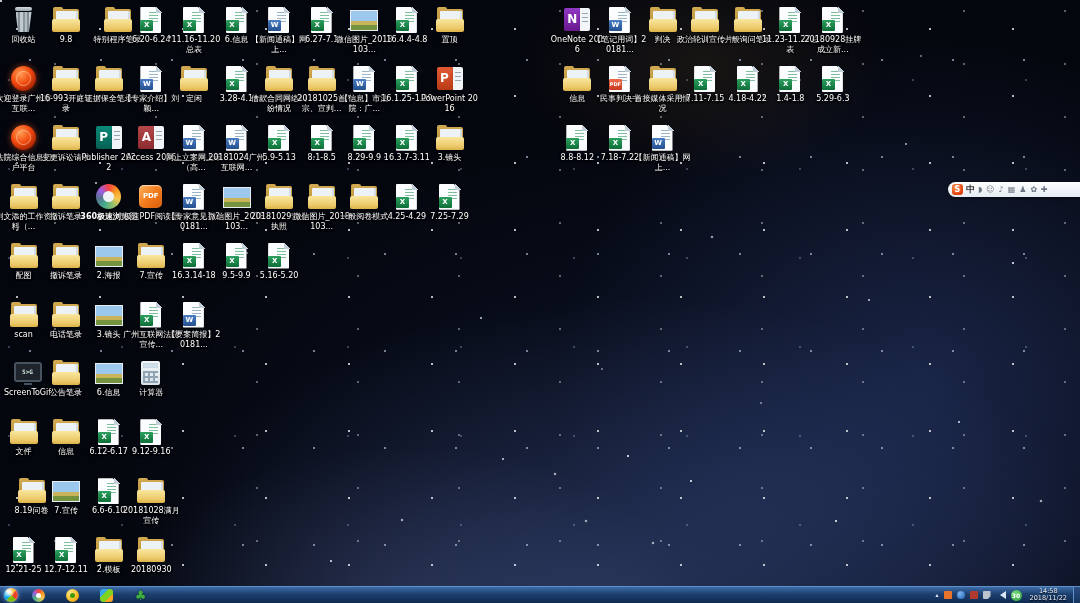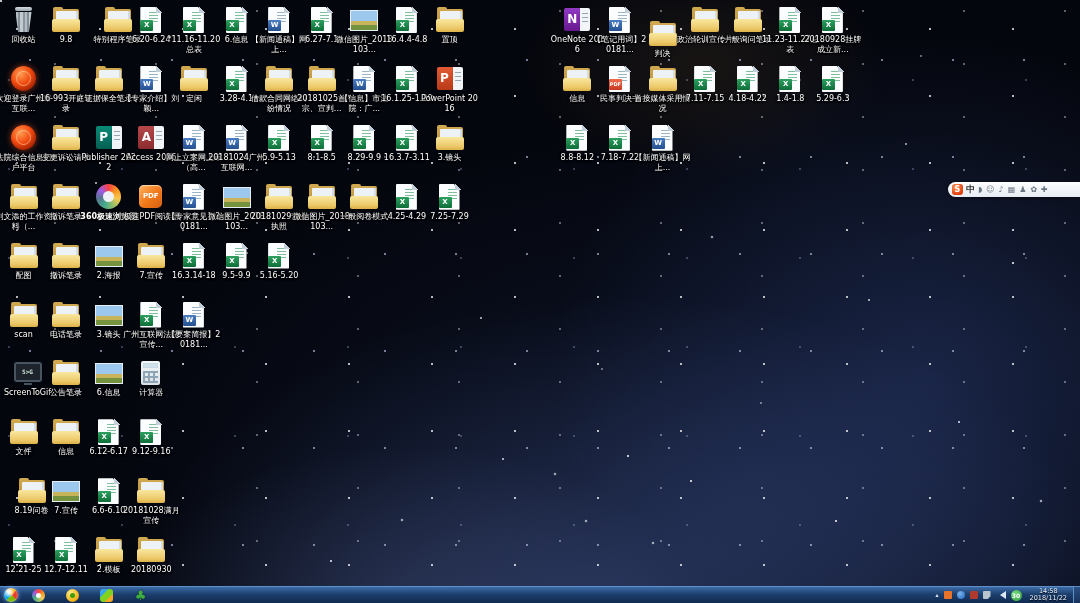--- a/index.html
+++ b/index.html
@@ -245,21 +245,21 @@
         <div class="lbl">OneNote 2016</div>
       </div>
       <div class="cell" style="left: 598.4px; top: 6px;">
         <div class="g t-word">
           <s class="pg"></s>
           <s class="fold"></s>
           <s class="badge">W</s>
         </div>
         <div class="lbl">【笔记用词】20181...</div>
       </div>
-      <div class="cell" style="left: 641px; top: 20px;">
+      <div class="cell" style="left: 641px; top: 6px;">
         <div class="g t-folder">
           <s class="fb"></s>
           <s class="fp"></s>
           <s class="ff"></s>
         </div>
         <div class="lbl">判决</div>
       </div>
       <div class="cell" style="left: 683.6px; top: 6px;">
         <div class="g t-folder">
           <s class="fb"></s>

